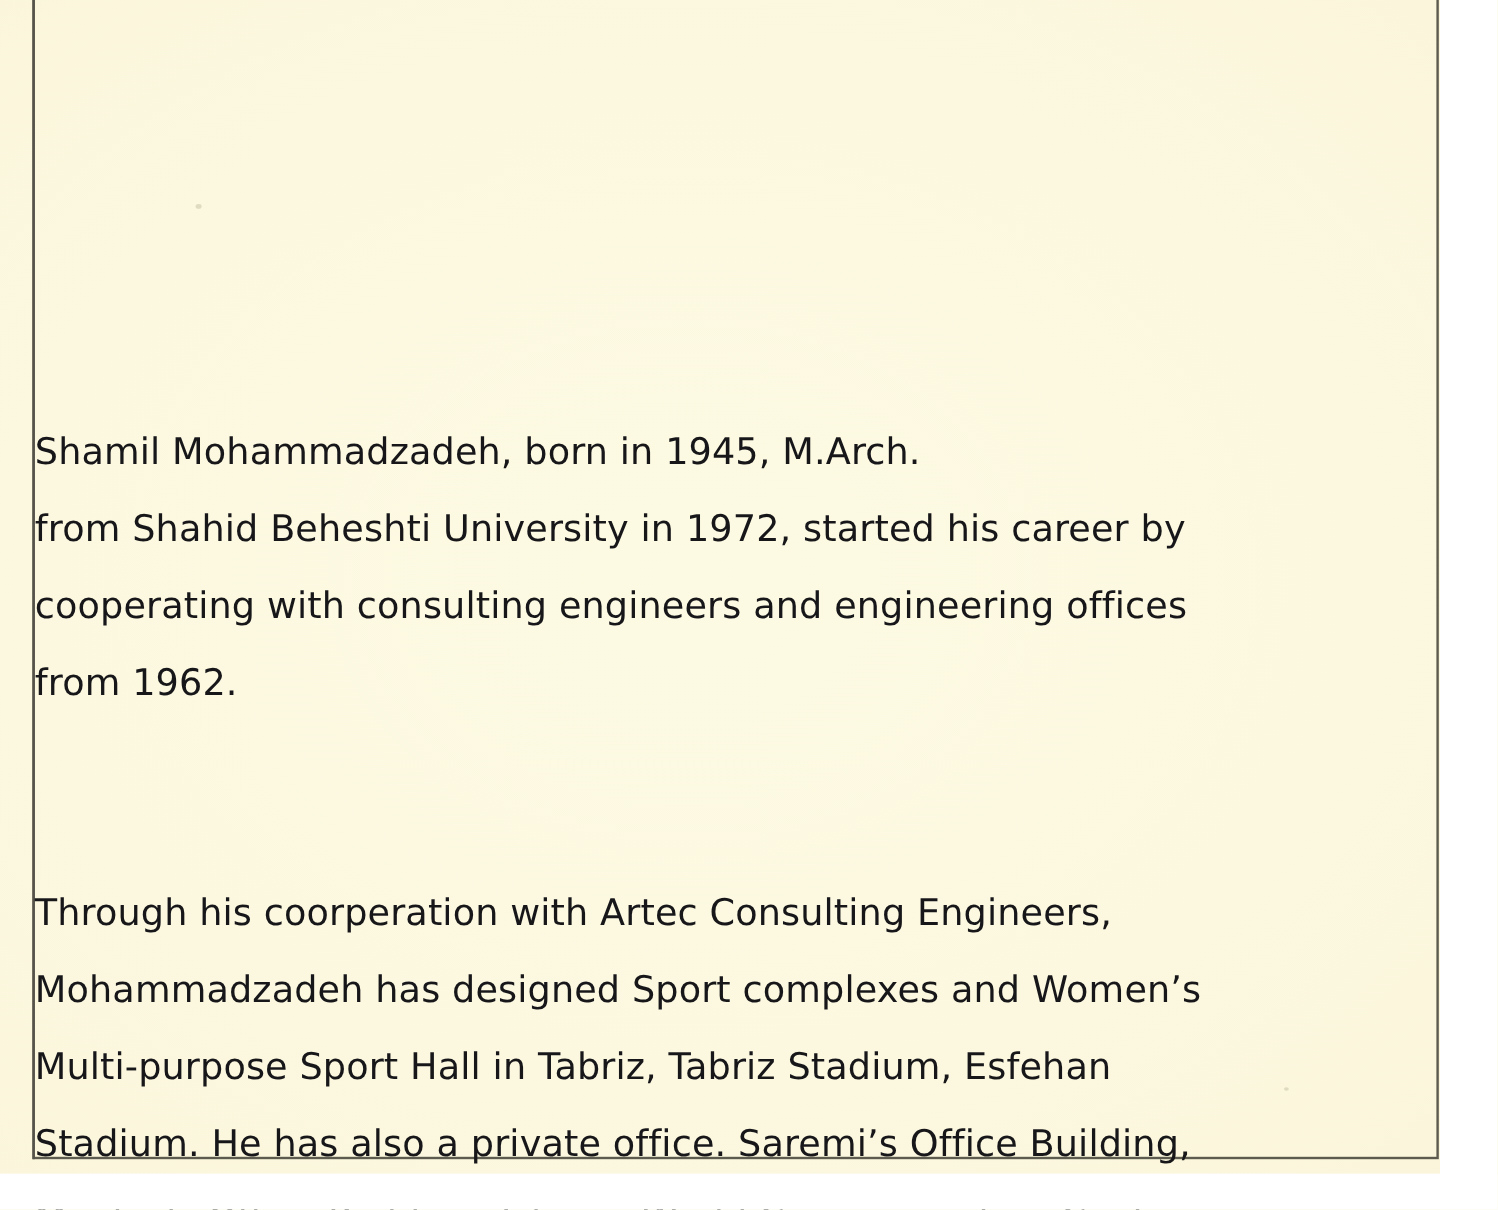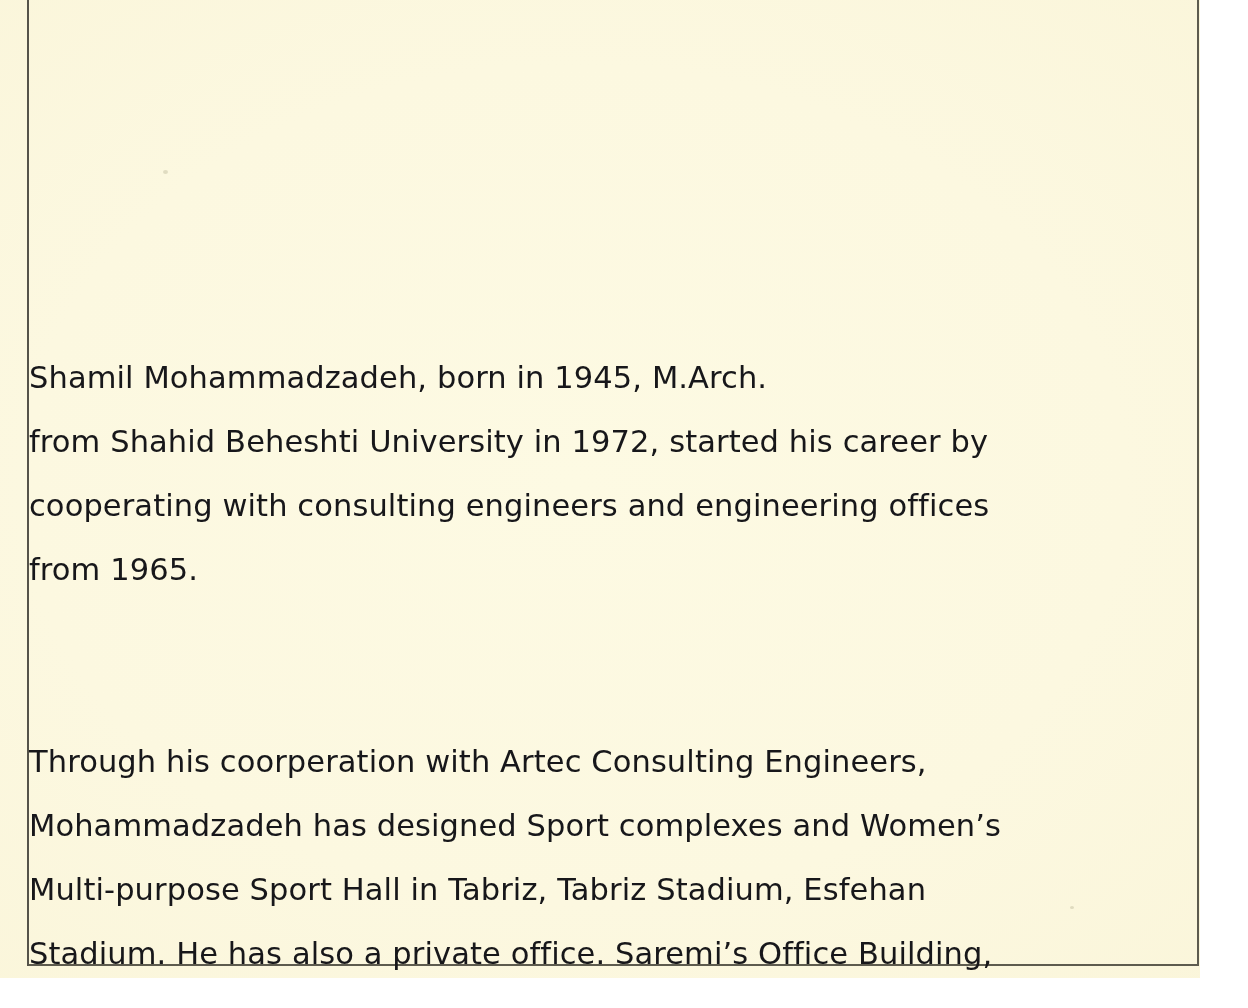--- a/index.html
+++ b/index.html
@@ -95,21 +95,21 @@
   <div class="speck" style="left:163px; top:170px; width:5px; height:4px;"></div>
   <div class="speck" style="left:1070px; top:906px; width:4px; height:3px;"></div>
 
   <div class="text-frame"></div>
   <div class="frame-left-edge"></div>
 
   <div class="body-text">
     <p>Shamil Mohammadzadeh, born in 1945, M.Arch.
 from Shahid Beheshti University in 1972, started his career by
 cooperating with consulting engineers and engineering offices
-from 1965.</p>
+from 1962.</p>
     <p>Through his coorperation with Artec Consulting Engineers,
 Mohammadzadeh has designed Sport complexes and Women’s
 Multi-purpose Sport Hall in Tabriz, Tabriz Stadium, Esfehan
 Stadium. He has also a private office. Saremi’s Office Building,
 Maghzi’s Office Building, Islamic World Communication Center,
 and Azadi Cinema (for competition) are some of his private proj-
 ects.</p>
   </div>
 
   <div class="right-margin"></div>

